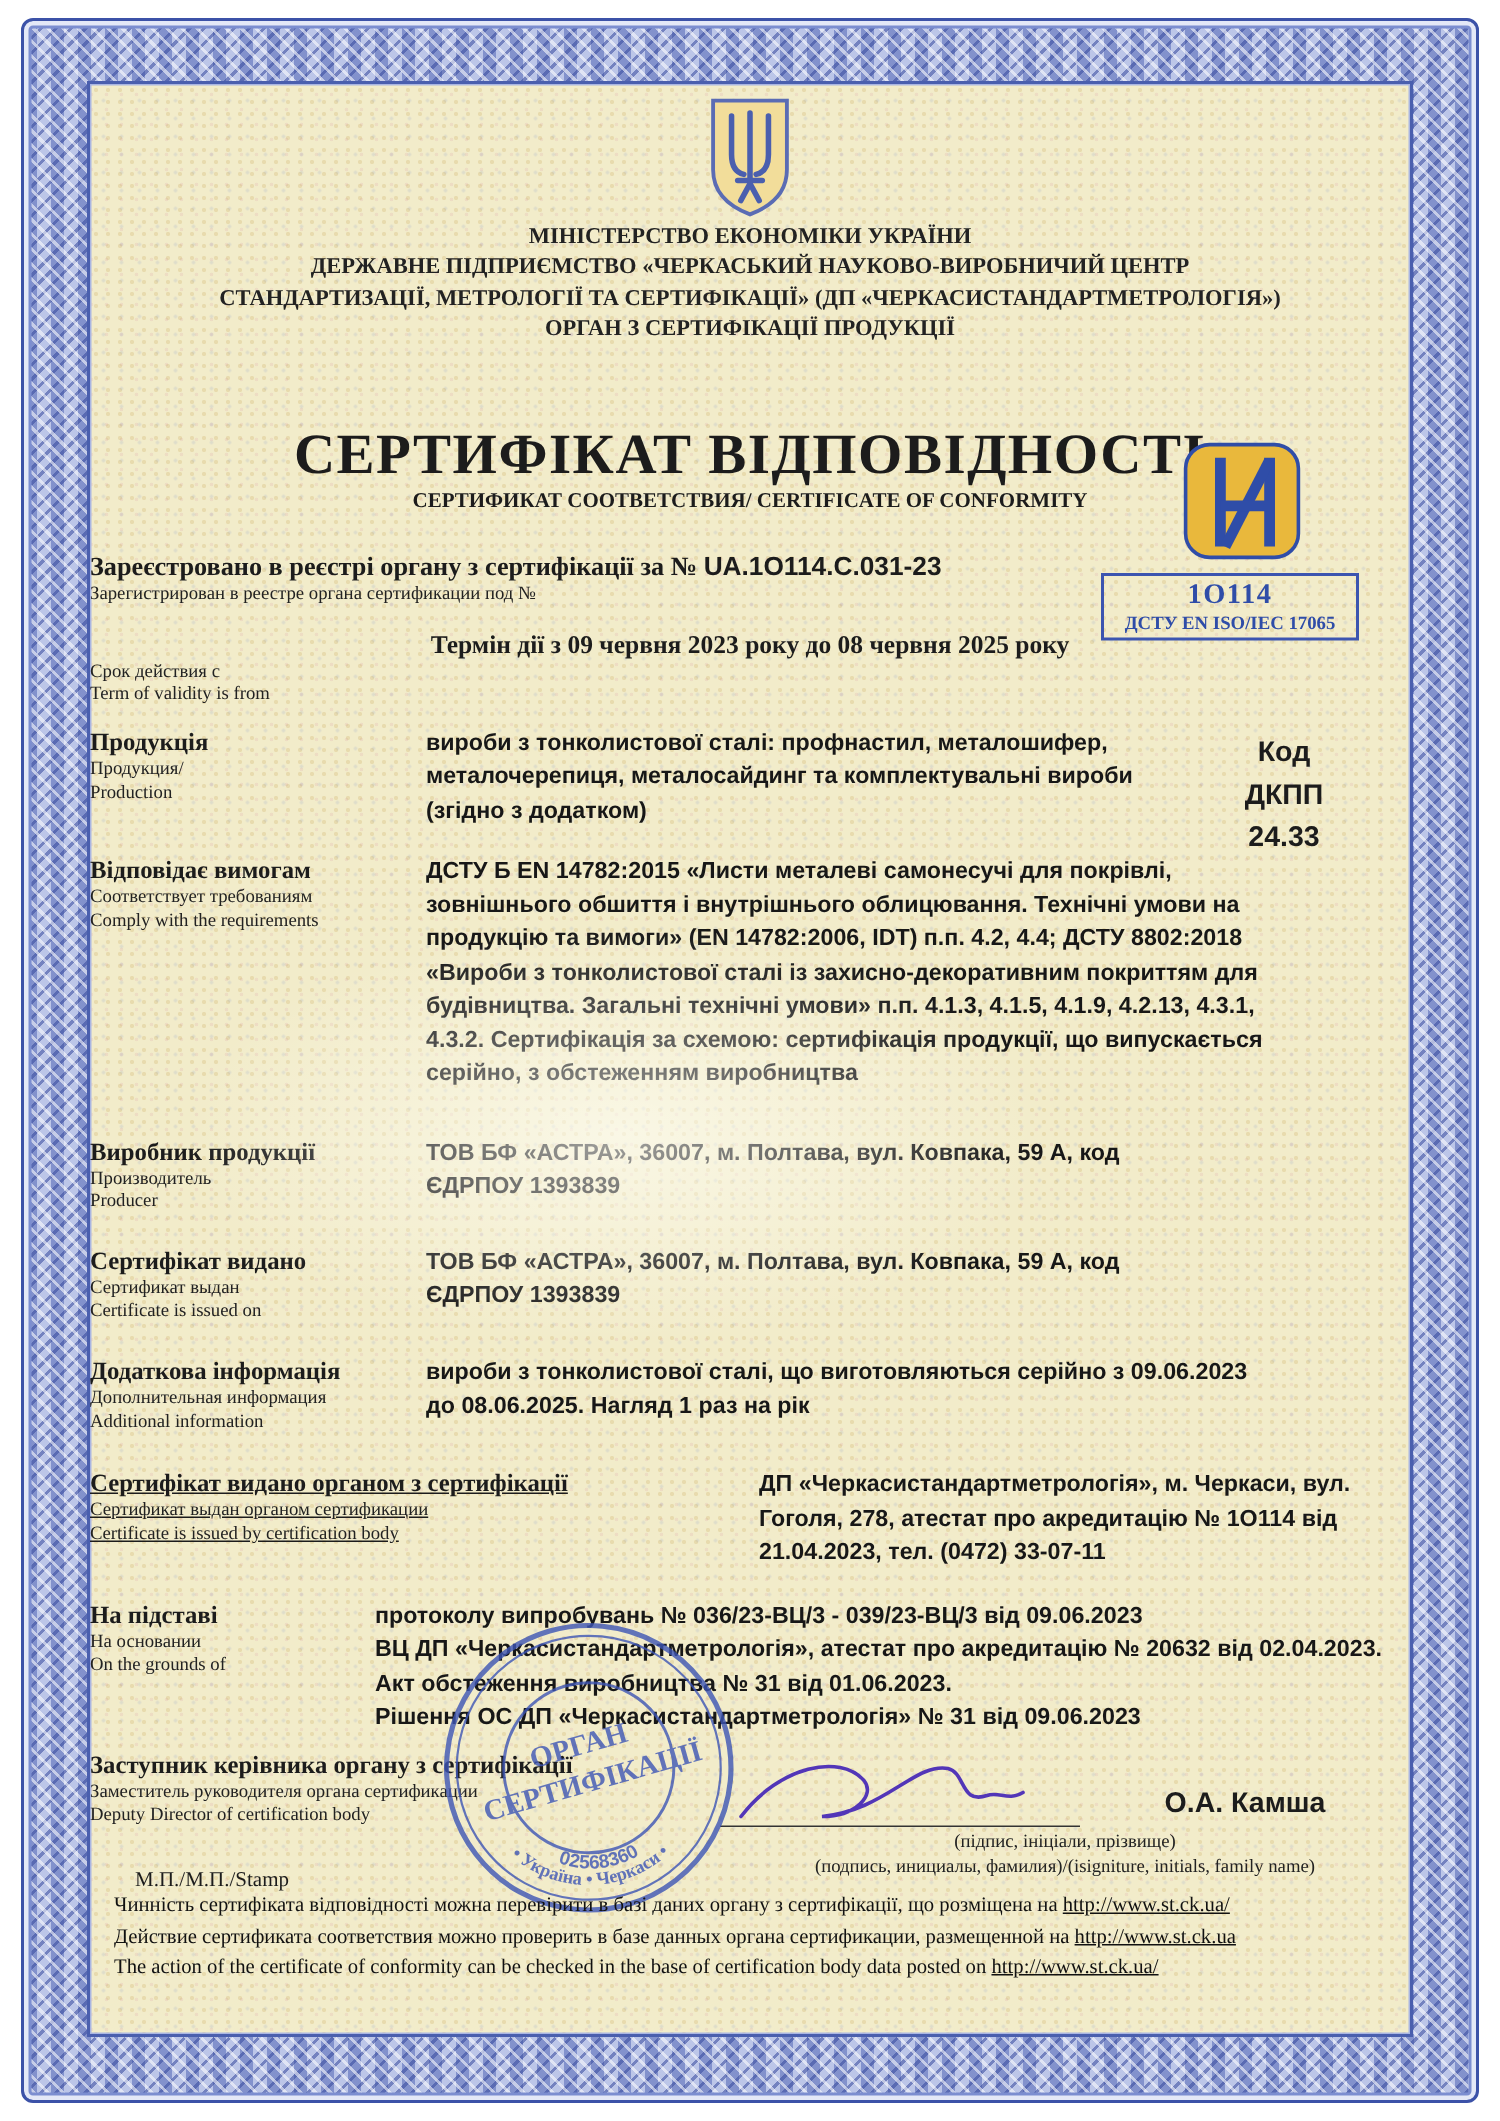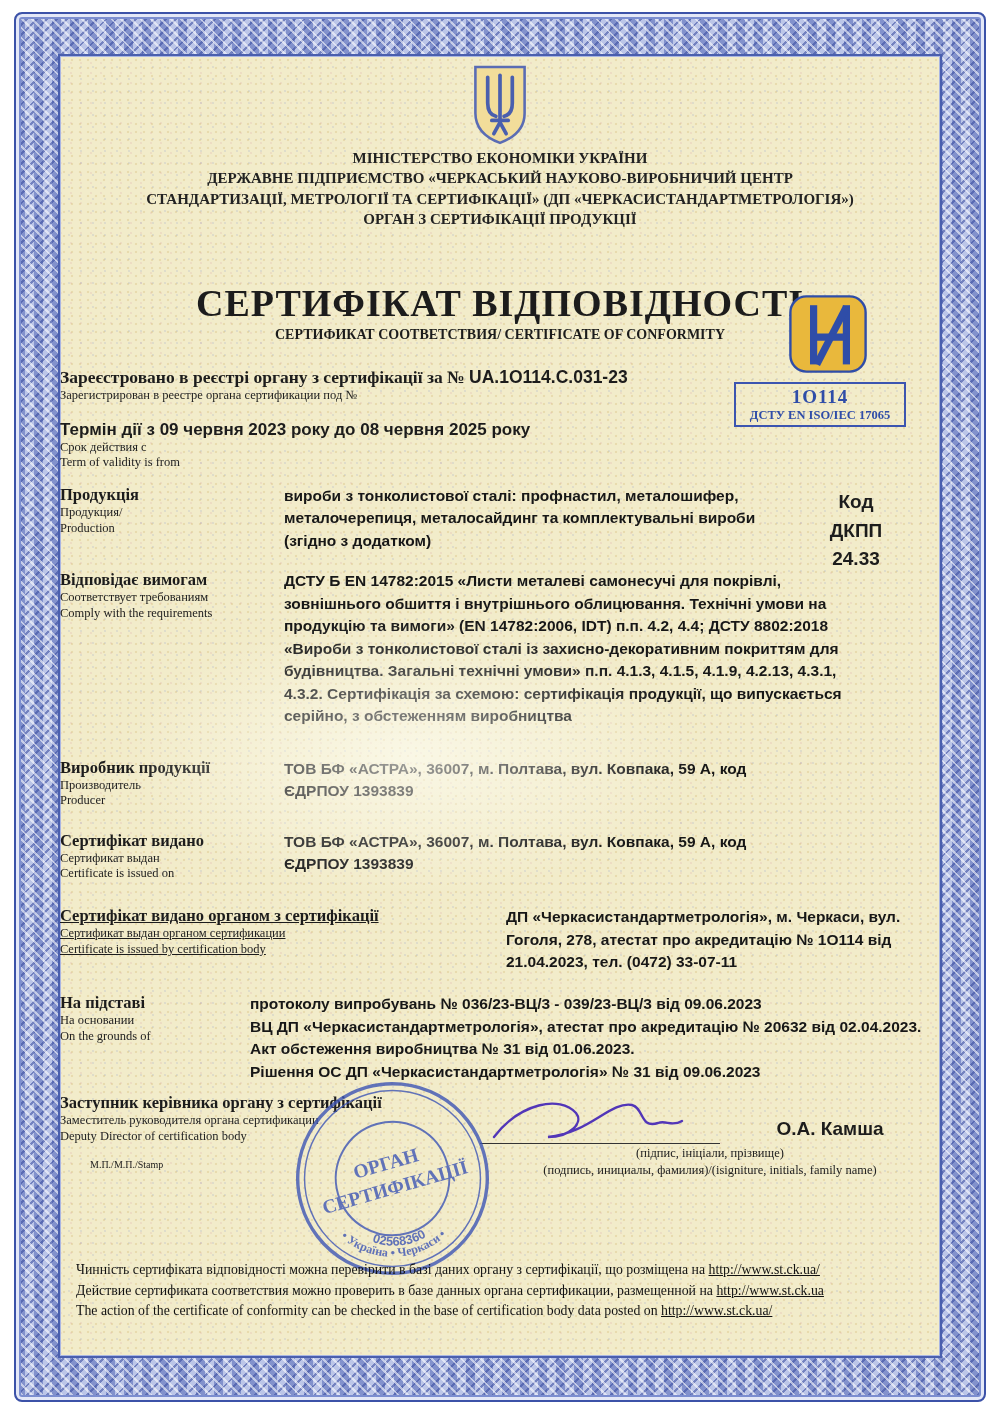--- a/index.html
+++ b/index.html
@@ -40,39 +40,39 @@
   .mark-codebox{position:absolute;right:34px;top:326px;width:160px;border:2px solid #3c55b0;
     text-align:center;color:#2f4da8;font-weight:bold;padding:2px 4px;}
   .mark-code{font-size:19px;letter-spacing:1px;}
   .mark-std{font-size:12.5px;}
 
   .sans{font-family:"Liberation Sans", sans-serif;}
   .reg{margin-top:24px;}
   .reg-ua{font-weight:bold;font-size:17.5px;}
   .sub{font-size:12.5px;line-height:1.25;color:#222;}
   .validity{margin-top:16px;}
-  .validity-ua{font-weight:bold;font-size:17px;font-family:Liberation Sans, sans-serif;}
+  .validity-ua{font-weight:bold;font-size:17px;font-family:Liberation Serif, serif;text-align:center;}
 
   .row{display:flex;align-items:flex-start;margin-top:14px;}
   .lbl{flex:none;width:224px;}
   .lbl-ua{font-weight:bold;font-size:16.5px;}
   .val{flex:1;font-family:"Liberation Sans", sans-serif;font-weight:bold;
        font-size:15.5px;line-height:1.45;color:#171717;}
   .w480{max-width:486px;}
   .w580{max-width:586px;}
   .w560{max-width:566px;}
   .lbl-wide{width:446px;text-decoration:underline;}
   .lbl-grounds{width:190px;}
 
   .dkpp{position:absolute;right:36px;top:432px;width:96px;text-align:center;
         font-family:"Liberation Sans", sans-serif;font-weight:bold;font-size:19px;line-height:1.5;}
 
   .sig-row{display:flex;margin-top:10px;position:relative;}
   .sig-left{flex:none;width:420px;}
-  .mp{margin-top:14px;margin-left:30px;font-size:10px;}
+  .mp{margin-top:28px;margin-left:30px;font-size:14px;}
   .sig-right{flex:1;padding-top:2px;}
   .sig-line-area{display:flex;align-items:flex-end;}
   .sig-scribble{flex:none;width:240px;border-bottom:1.5px solid #333;position:relative;height:48px;}
   .sig-scribble svg{position:absolute;left:10px;bottom:-6px;}
   .sig-name{flex:1;text-align:center;font-family:"Liberation Sans", sans-serif;
             font-weight:bold;font-size:19px;padding-bottom:4px;}
   .sig-caption{font-size:12.5px;text-align:center;margin-top:2px;color:#222;}
 
   .stamp{position:absolute;left:225px;top:1015px;width:215px;height:215px;
          transform:rotate(-16deg);opacity:.8;pointer-events:none;}
@@ -171,20 +171,28 @@
 
     <div class="row" style="margin-top:22px;">
       <div class="lbl">
         <div class="lbl-ua">Сертифікат видано</div>
         <div class="sub">Сертификат выдан</div>
         <div class="sub">Certificate is issued on</div>
       </div>
       <div class="val w480">ТОВ БФ «АСТРА», 36007, м. Полтава, вул. Ковпака, 59 А, код ЄДРПОУ 1393839</div>
     </div>
 
+    <div class="row" style="margin-top:22px;">
+      <div class="lbl">
+        <div class="lbl-ua">Додаткова інформація</div>
+        <div class="sub">Дополнительная информация</div>
+        <div class="sub">Additional information</div>
+      </div>
+      <div class="val w560">вироби з тонколистової сталі, що виготовляються серійно з 09.06.2023 до 08.06.2025. Нагляд 1 раз на рік</div>
+    </div>
 
     <div class="row" style="margin-top:24px;">
       <div class="lbl lbl-wide">
         <div class="lbl-ua">Сертифікат видано органом з сертифікації</div>
         <div class="sub">Сертификат выдан органом сертификации</div>
         <div class="sub">Certificate is issued by certification body</div>
       </div>
       <div class="val">ДП «Черкасистандартметрологія», м. Черкаси, вул. Гоголя, 278, атестат про акредитацію № 1О114 від 21.04.2023, тел. (0472) 33-07-11</div>
     </div>
 

